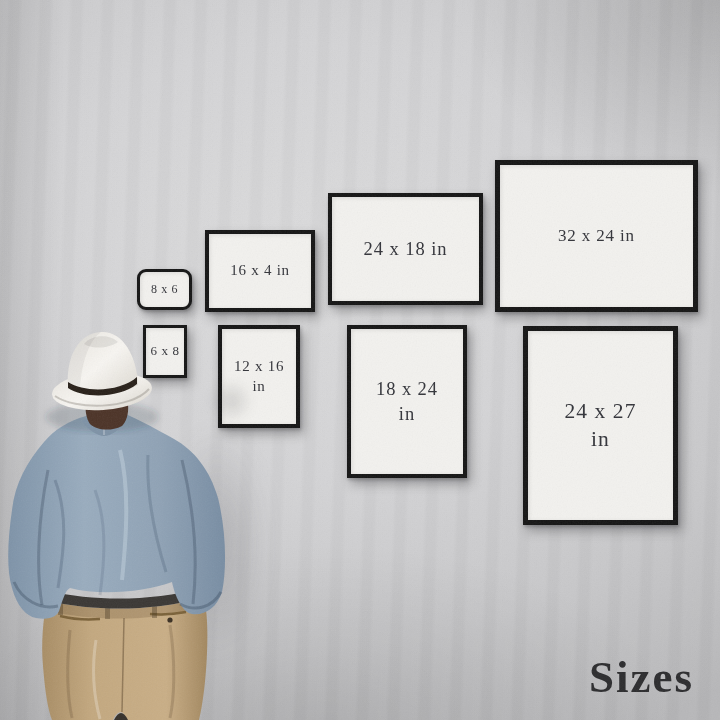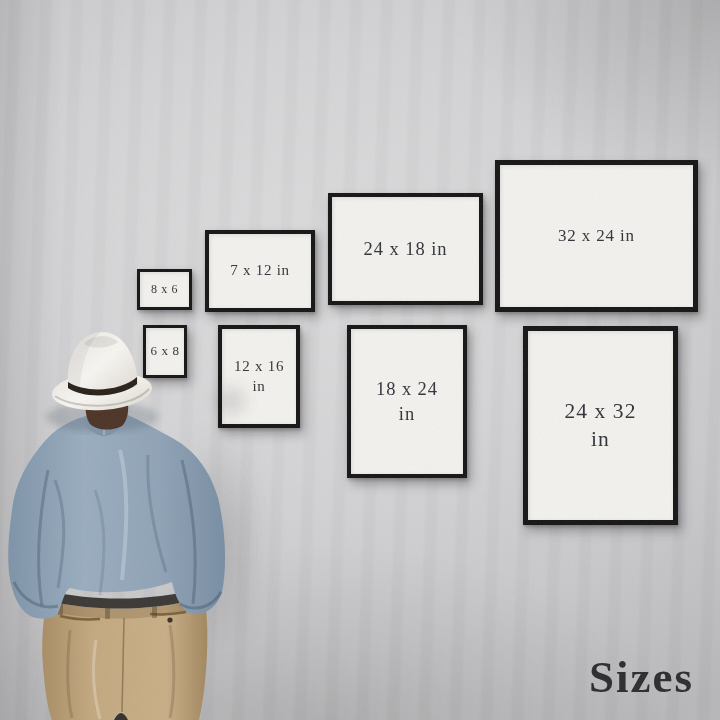--- a/index.html
+++ b/index.html
@@ -22,21 +22,21 @@
   .frame{
     position:absolute;box-sizing:border-box;
     border:4px solid #151515;background:#f2f1ee;
     display:flex;align-items:center;justify-content:center;
     box-shadow:4px 6px 10px rgba(40,40,42,0.35), 1px 2px 3px rgba(40,40,42,0.28),
                inset 1px 1px 4px rgba(0,0,0,0.10);
     color:#33343a;
   }
   .frame-label{display:flex;flex-direction:column;align-items:center;line-height:1.3;
     letter-spacing:.05em;text-align:center;}
-  .f-8x6  {left:137px;top:269px;width:55px; height:41px; border-width:3px;font-size:12px;}
+  .f-8x6  {left:137px;top:269px;width:55px; height:41px; border-width:3px;font-size:12px;border-radius:9px;}
   .f-16x12{left:205px;top:230px;width:110px;height:82px; border-width:4px;font-size:15px;}
   .f-24x18{left:328px;top:193px;width:155px;height:112px;border-width:4px;font-size:18.5px;}
   .f-32x24{left:495px;top:160px;width:203px;height:152px;border-width:5px;font-size:17px;}
   .f-6x8  {left:143px;top:325px;width:44px; height:53px; border-width:3px;font-size:13px;}
   .f-12x16{left:218px;top:325px;width:82px; height:103px;border-width:4px;font-size:15px;}
   .f-18x24{left:347px;top:325px;width:120px;height:153px;border-width:4px;font-size:18.5px;}
   .f-24x32{left:523px;top:326px;width:155px;height:199px;border-width:5px;font-size:21.5px;}
   
   .caption{
     position:absolute;left:589px;top:651px;z-index:40;
@@ -71,21 +71,21 @@
   </svg>
 
   <div class="frames-layer">
       <div class="frame f-8x6">
       <div class="frame-label">
           <span>8 x 6</span>
         </div>
     </div>
       <div class="frame f-16x12">
       <div class="frame-label">
-          <span>7 x 12 in</span>
+          <span>16 x 4 in</span>
         </div>
     </div>
       <div class="frame f-24x18">
       <div class="frame-label">
           <span>24 x 18 in</span>
         </div>
     </div>
       <div class="frame f-32x24">
       <div class="frame-label">
           <span>32 x 24 in</span>
@@ -103,21 +103,21 @@
         </div>
     </div>
       <div class="frame f-18x24">
       <div class="frame-label">
           <span>18 x 24</span>
           <span>in</span>
         </div>
     </div>
       <div class="frame f-24x32">
       <div class="frame-label">
-          <span>24 x 32</span>
+          <span>24 x 27</span>
           <span>in</span>
         </div>
     </div>
     </div>
 
   <div class="hat-wall-shadow"></div>
   <div class="man-wall-shadow"></div>
 
   <svg class="man" viewBox="0 0 260 400">
     <defs>

